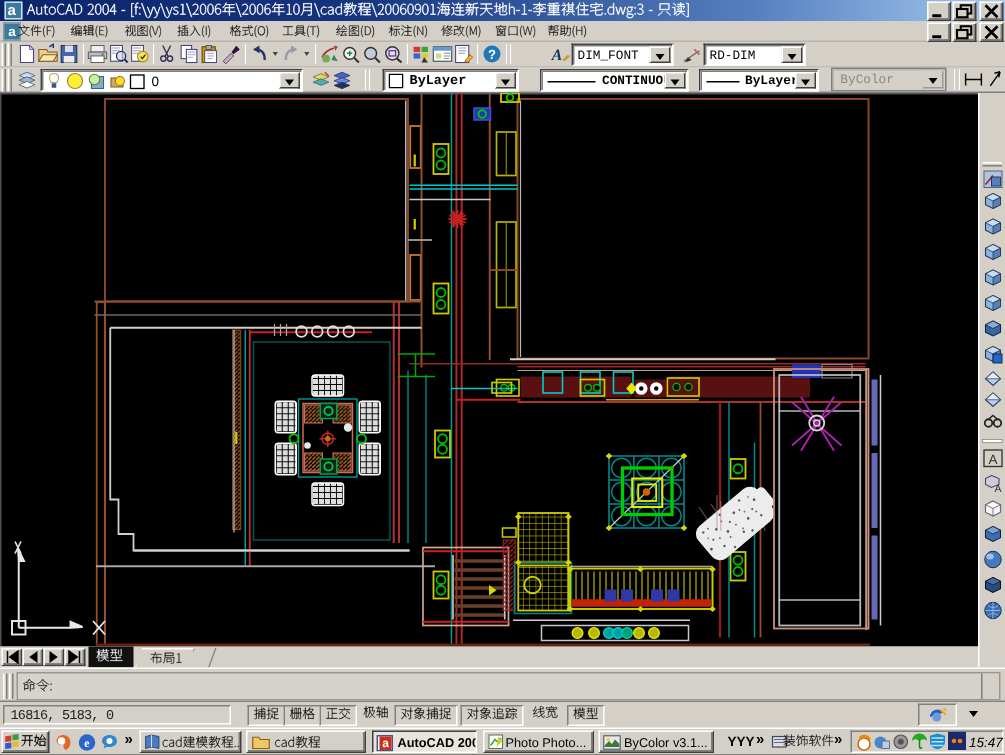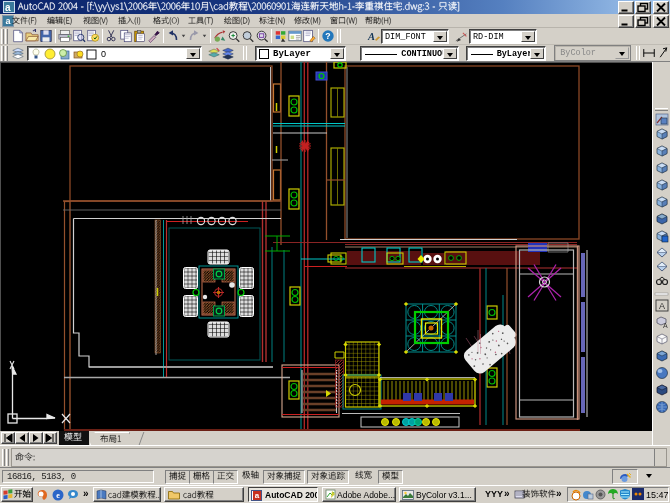--- a/index.html
+++ b/index.html
@@ -906,21 +906,21 @@
         <div style="position:absolute;left:1px;top:0.5px;width:8px;height:8.5px;background:#c83020;color:#fff;font-size:8px;font-weight:bold;text-align:center;line-height:9px;">a</div>
       </div>
     <span style="position:absolute;left:16px;top:2px;font-size:8.5px;font-weight:bold;color:#000;white-space:nowrap;">AutoCAD 200...</span>
   </div>
   <div class="raised" style="position:absolute;left:322px;top:1px;width:74px;height:15px;overflow:hidden;">
     <svg width="11" height="11" style="position:absolute;left:2px;top:1px;" viewBox="0 0 11 11">
         <rect x="1" y="1" width="9" height="9" fill="#fff" stroke="#575" stroke-width="0.7"></rect>
         <path d="M2 8l3-4 2 2 2-3" stroke="#3a3" fill="none" stroke-width="1"></path>
         <path d="M7 2l3 3-4 4z" fill="#cc3"></path>
       </svg>
-    <span style="position:absolute;left:14px;top:2px;font-size:8.5px;color:#000;white-space:nowrap;">Adobe Adobe...</span>
+    <span style="position:absolute;left:14px;top:2px;font-size:8.5px;color:#000;white-space:nowrap;">Photo Photo...</span>
   </div>
   <div class="raised" style="position:absolute;left:399px;top:1px;width:77px;height:15px;overflow:hidden;">
     <svg width="12" height="10" style="position:absolute;left:2px;top:2px;" viewBox="0 0 12 10">
         <rect x="0.5" y="0.5" width="11" height="9" fill="#e8e8e8" stroke="#567" stroke-width="0.8"></rect>
         <path d="M1 7l3-3 2 2 2-3 3 3v2H1z" fill="#3a7a3a"></path>
         <circle cx="3.5" cy="3" r="1.2" fill="#fc3"></circle>
       </svg>
     <span style="position:absolute;left:16px;top:2px;font-size:8.5px;color:#000;white-space:nowrap;">ByColor v3.1...</span>
   </div>
   <span style="position:absolute;left:485px;top:3px;font-size:9px;color:#000;font-weight:bold;">YYY</span>
@@ -954,14 +954,14 @@
     </svg>
   <svg width="12" height="12" style="position:absolute;left:619px;top:2px;" viewBox="0 0 12 12">
       <path d="M6 1l5 1.5v4c0 2.5-2 4.5-5 5-3-.5-5-2.5-5-5v-4z" fill="#28c"></path>
       <path d="M2 4h8M2 6.5h8M2 9h8" stroke="#aef" stroke-width="1"></path>
     </svg>
   <svg width="12" height="12" style="position:absolute;left:632px;top:2px;" viewBox="0 0 12 12">
       <rect width="12" height="12" fill="#1a2a6a"></rect>
       <circle cx="4" cy="6" r="1.5" fill="#e80"></circle>
       <circle cx="8" cy="6" r="1.5" fill="#e80"></circle>
     </svg>
-  <span style="position:absolute;left:646px;top:3.5px;font-size:9px;color:#000;">15:47</span>
+  <span style="position:absolute;left:646px;top:3.5px;font-size:9px;color:#000;font-style:italic;">15:47</span>
 </div>
 
 </body></html>

